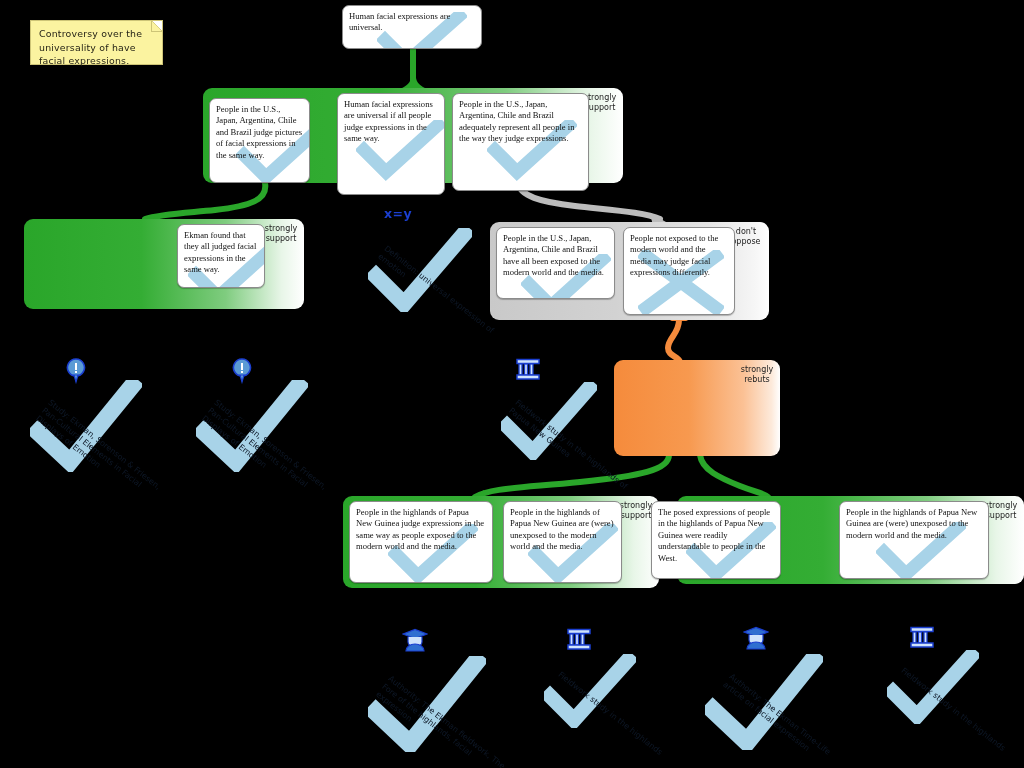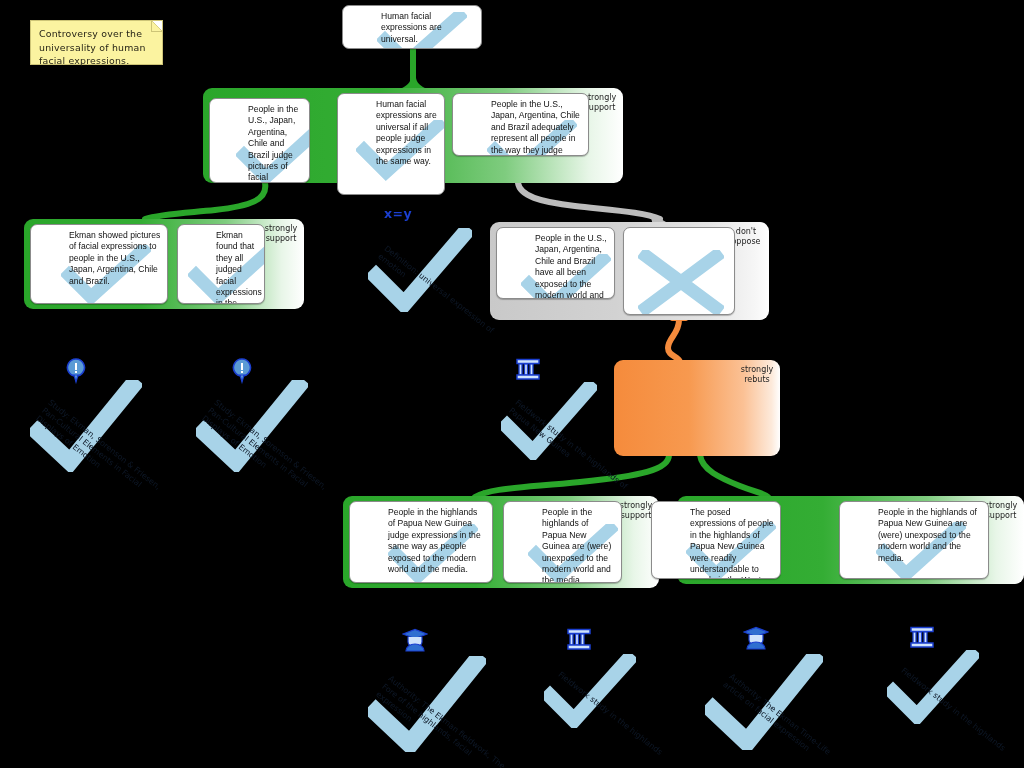--- a/index.html
+++ b/index.html
@@ -52,22 +52,22 @@
     background:#fff;
     border:1px solid #8b8b8b;
     border-radius:7px;
     box-sizing:border-box;
     overflow:hidden;
     box-shadow:0 1px 1px rgba(0,0,0,.25);
   }
   .card .txt{
     position:relative;z-index:2;
     padding:5px 6px;
-    font-family:Liberation Sans, sans-serif;
-    font-size:8.6px;line-height:11.4px;color:#111;margin-left:32px;
+    font-family:Liberation Serif, serif;
+    font-size:8.6px;line-height:11.4px;color:#111;
   }
   
   .mark{position:absolute;z-index:1;pointer-events:none;}
   .mark svg{display:block;}
 
   
   .root{ }
 
   
   .stamp{position:absolute;z-index:4;width:150px;height:120px;}
@@ -111,21 +111,21 @@
 
     <path d="M669,455 C669,470 640,476 580,482 C520,488 490,488 475,497" fill="none" stroke="#2aa62a" stroke-width="6" stroke-linecap="round"></path>
     <path d="M484,490 L468,500 L482,504 Z" fill="#2aa62a"></path>
 
     <path d="M700,455 C702,470 720,478 740,486 C755,492 762,492 768,497" fill="none" stroke="#2aa62a" stroke-width="6" stroke-linecap="round"></path>
     <path d="M760,490 L776,500 L762,504 Z" fill="#2aa62a"></path>
   </svg>
 
   <div class="sticky" style="left:30px;top:20px;width:133px;height:45px;">
     <div class="fold"></div>
-    <span>Controversy over the universality of human facial expressions.</span>
+    <span>Controversy over the universality of have facial expressions.</span>
   </div>
 
   <div class="card root" style="left:342px;top:5px;width:140px;height:44px;">
     <div class="mark" style="left:34px;top:6px;">
       <svg width="90" height="60" viewBox="0 0 90 60">
         <path d="M8,28 L30,50 L82,4" fill="none" stroke="#a8d3e8" stroke-width="13" stroke-linecap="square"></path>
       </svg>
     </div>
     <div class="txt">Human facial expressions are universal.</div>
   </div>
@@ -142,41 +142,33 @@
     <div class="txt">People in the U.S., Japan, Argentina, Chile and Brazil judge pictures of facial expressions in the same way.</div>
   </div>
   <div class="card" style="left:337px;top:93px;width:108px;height:102px;">
     <div class="mark" style="left:18px;top:26px;">
       <svg width="90" height="62" viewBox="0 0 90 62">
           <path d="M8,30 L30,52 L82,5" fill="none" stroke="#a8d3e8" stroke-width="13" stroke-linecap="square"></path>
         </svg>
     </div>
     <div class="txt">Human facial expressions are universal if all people judge expressions in the same way.</div>
   </div>
-  <div class="card" style="left:452px;top:93px;width:137px;height:63px;">
+  <div class="card" style="left:452px;top:93px;width:137px;height:98px;">
     <div class="mark" style="left:34px;top:26px;">
       <svg width="90" height="62" viewBox="0 0 90 62">
           <path d="M8,30 L30,52 L82,5" fill="none" stroke="#a8d3e8" stroke-width="13" stroke-linecap="square"></path>
         </svg>
     </div>
     <div class="txt">People in the U.S., Japan, Argentina, Chile and Brazil adequately represent all people in the way they judge expressions.</div>
   </div>
 
   <div class="group green" style="left:24px;top:219px;width:280px;height:90px;">
     <div class="badge">strongly support</div>
   </div>
-  <div class="card" style="left:30px;top:224px;width:138px;height:80px;">
-    <div class="mark" style="left:30px;top:20px;">
-      <svg width="90" height="62" viewBox="0 0 90 62">
-          <path d="M8,30 L30,52 L82,5" fill="none" stroke="#a8d3e8" stroke-width="13" stroke-linecap="square"></path>
-        </svg>
-    </div>
-    <div class="txt">Ekman showed pictures of facial expressions to people in the U.S., Japan, Argentina, Chile and Brazil.</div>
-  </div>
-  <div class="card" style="left:177px;top:224px;width:88px;height:80px;">
+  <div class="card" style="left:177px;top:224px;width:88px;height:64px;">
     <div class="mark" style="left:10px;top:20px;">
       <svg width="90" height="62" viewBox="0 0 90 62">
           <path d="M8,30 L30,52 L82,5" fill="none" stroke="#a8d3e8" stroke-width="13" stroke-linecap="square"></path>
         </svg>
     </div>
     <div class="txt">Ekman found that they all judged facial expressions in the same way.</div>
   </div>
 
   <div class="group grey" style="left:490px;top:222px;width:279px;height:98px;">
     <div class="badge">don't oppose</div>
@@ -188,20 +180,21 @@
         </svg>
     </div>
     <div class="txt">People in the U.S., Japan, Argentina, Chile and Brazil have all been exposed to the modern world and the media.</div>
   </div>
   <div class="card" style="left:623px;top:227px;width:112px;height:88px;">
     <div class="mark" style="left:14px;top:22px;">
       <svg width="86" height="64" viewBox="0 0 86 64">
         <path d="M8,6 L78,58 M78,6 L8,58" fill="none" stroke="#a8d3e8" stroke-width="13" stroke-linecap="square"></path>
       </svg>
     </div>
+    <div class="txt">People not exposed to the modern world and the media may judge facial expressions differently.</div>
   </div>
 
   <div class="group orange" style="left:614px;top:360px;width:166px;height:96px;">
     <div class="badge">strongly rebuts</div>
   </div>
 
   <div class="group green" style="left:343px;top:496px;width:316px;height:92px;">
     <div class="badge">strongly support</div>
   </div>
   <div class="card" style="left:349px;top:501px;width:144px;height:82px;">

